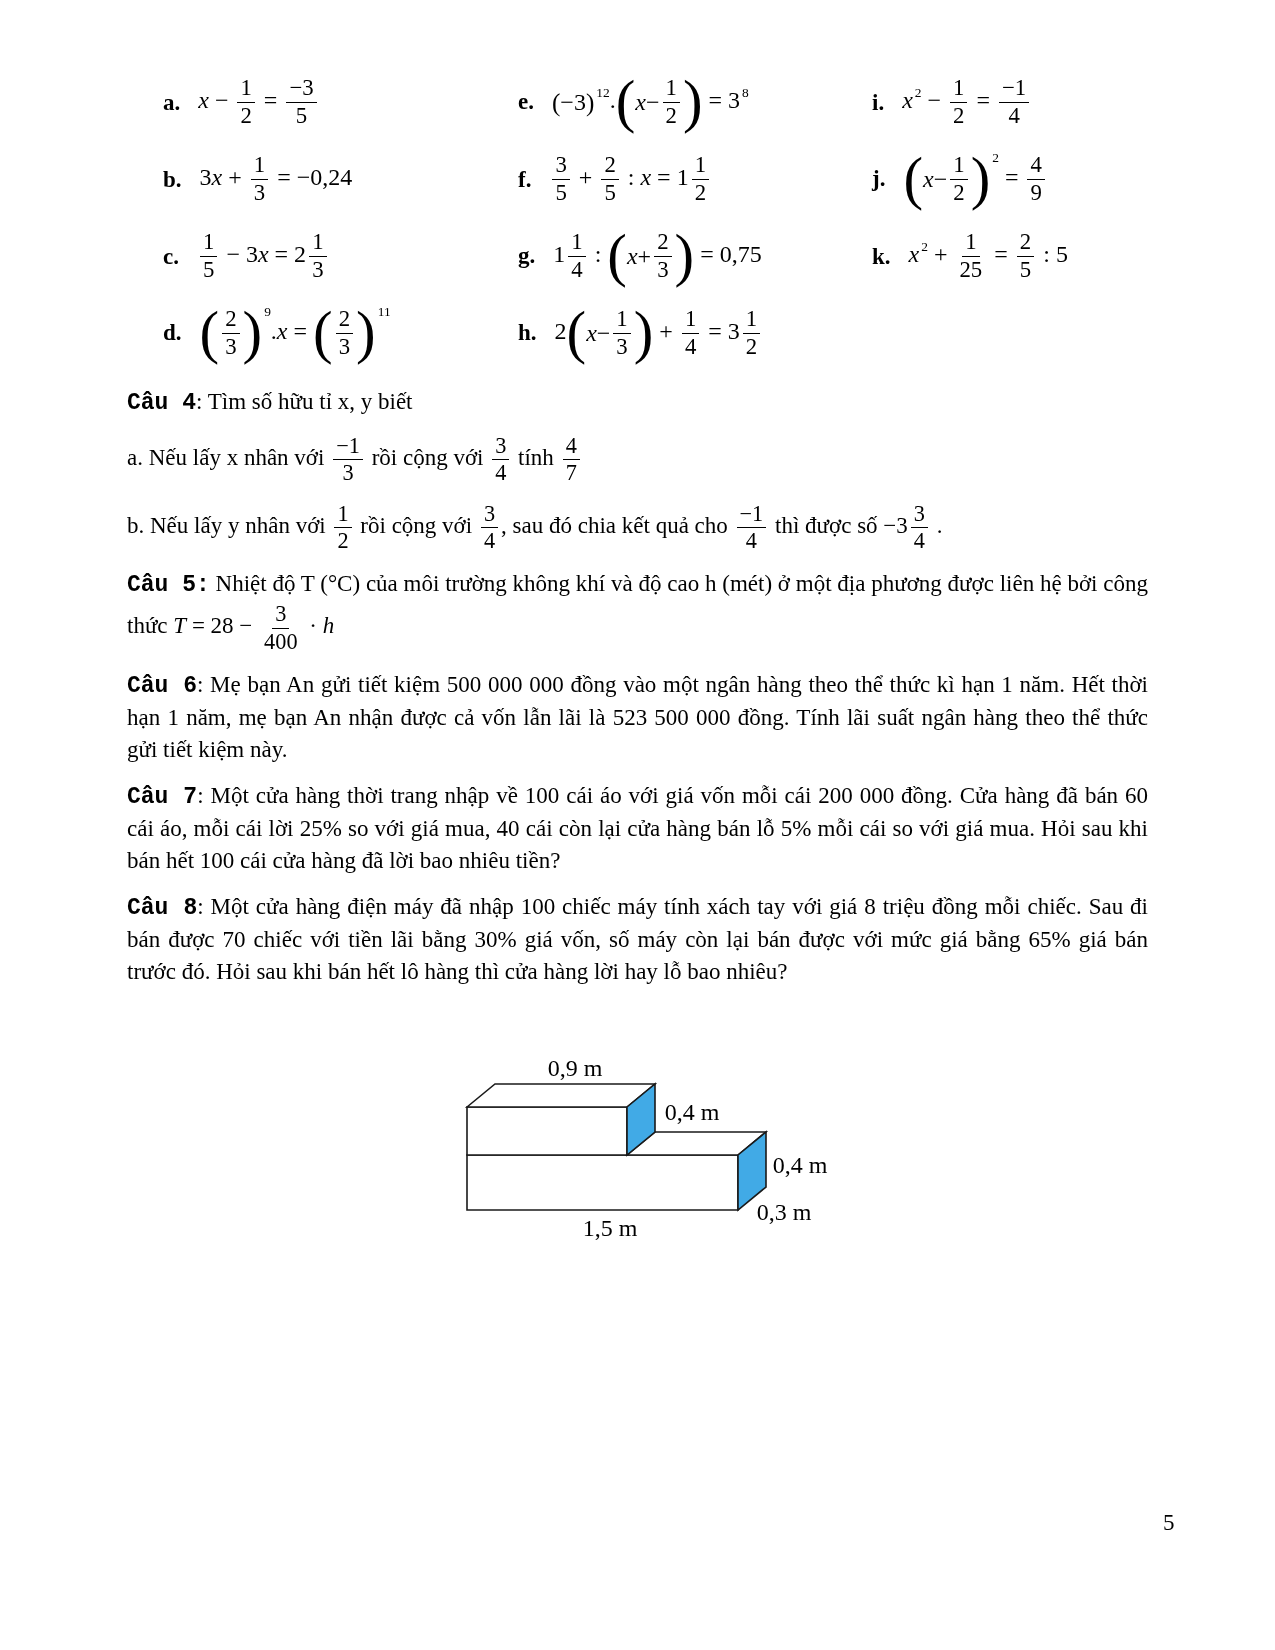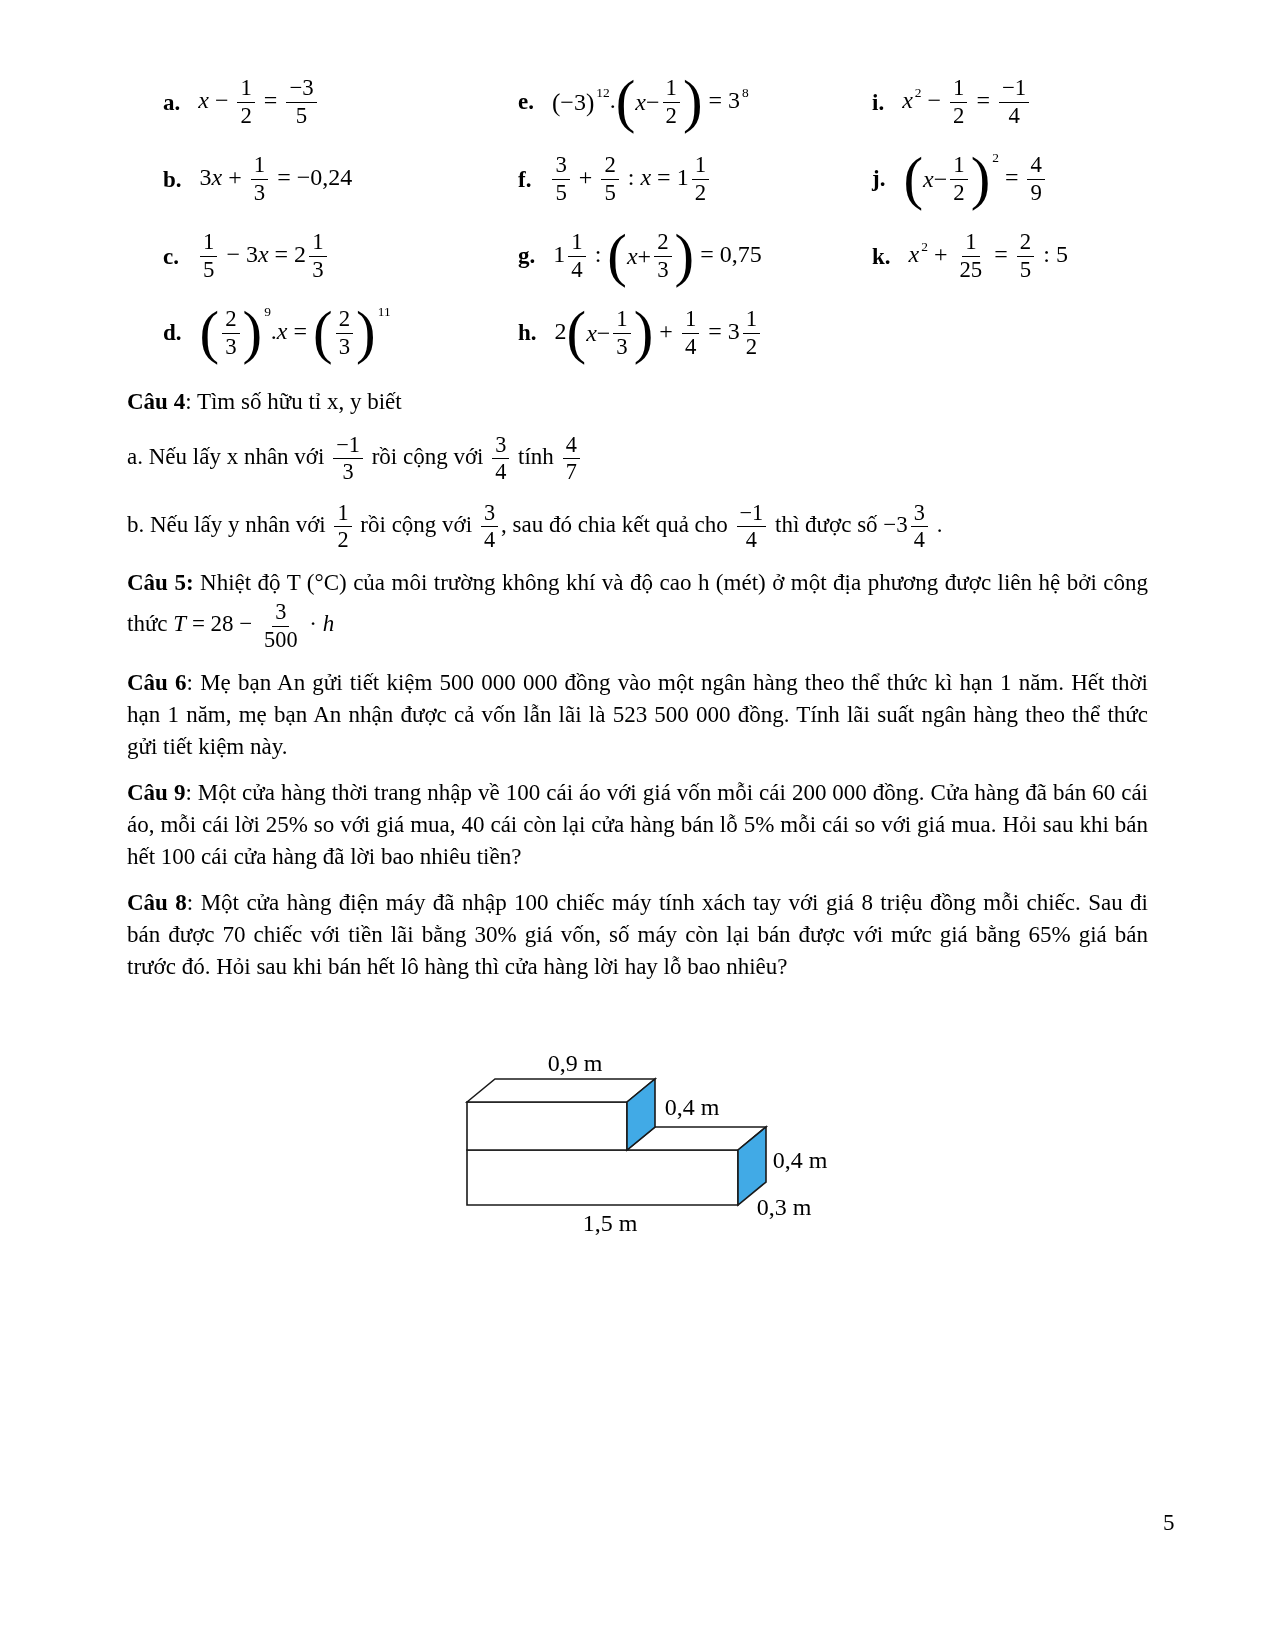--- a/index.html
+++ b/index.html
@@ -18,21 +18,21 @@
     margin-top:64px;
     padding-left:36px;
     font-size:24px;
   }
   .eq-cell { display:flex; align-items:center; white-space:nowrap; }
   .eq-label { font-weight:bold; margin-right:18px; font-size:23px; }
 
   
   .mr { font-style:normal; }
   .mi { font-style:italic; }
-  .mb { font-weight:bold; }
+  .mb { font-weight:bold;font-family:Liberation Mono, monospace; }
   .frac {
     display:inline-flex; flex-direction:column; align-items:center;
     vertical-align:middle; margin:0 3px; line-height:1.18; font-size:0.95em;
     text-align:center;
   }
   .frac .num { border-bottom:1.5px solid #000; padding:0 3px; display:block; }
   .frac .den { padding:0 3px; display:block; }
   .pgroup { display:inline-flex; align-items:center; vertical-align:middle; }
   .pglyph { line-height:1; font-weight:300; }
   .pg-big { font-size:2.45em; transform:scaleY(1.02); }
@@ -245,24 +245,24 @@
           <span class="den">4</span>
         </span><span class="mr">, sau đó chia kết quả cho </span><span class="frac">
           <span class="num">−1</span>
           <span class="den">4</span>
         </span><span class="mr"> thì được số −3</span><span class="frac">
           <span class="num">3</span>
           <span class="den">4</span>
         </span><span class="mr"> .</span></p>
       <p class="qpar"><span class="mb">Câu 5:</span><span class="mr"> Nhiệt độ T (°C) của môi trường không khí và độ cao h (mét) ở một địa phương được liên hệ bởi công thức </span><span class="mi">T</span><span class="mr"> = 28 − </span><span class="frac">
           <span class="num">3</span>
-          <span class="den">500</span>
+          <span class="den">400</span>
         </span><span class="mr"> · </span><span class="mi">h</span></p>
       <p class="qpar"><span class="mb">Câu 6</span><span class="mr">: Mẹ bạn An gửi tiết kiệm 500 000 000 đồng vào một ngân hàng theo thể thức kì hạn 1 năm. Hết thời hạn 1 năm, mẹ bạn An nhận được cả vốn lẫn lãi là 523 500 000 đồng. Tính lãi suất ngân hàng theo thể thức gửi tiết kiệm này.</span></p>
-      <p class="qpar"><span class="mb">Câu 9</span><span class="mr">: Một cửa hàng thời trang nhập về 100 cái áo với giá vốn mỗi cái 200 000 đồng. Cửa hàng đã bán 60 cái áo, mỗi cái lời 25% so với giá mua, 40 cái còn lại cửa hàng bán lỗ 5% mỗi cái so với giá mua. Hỏi sau khi bán hết 100 cái cửa hàng đã lời bao nhiêu tiền?</span></p>
+      <p class="qpar"><span class="mb">Câu 7</span><span class="mr">: Một cửa hàng thời trang nhập về 100 cái áo với giá vốn mỗi cái 200 000 đồng. Cửa hàng đã bán 60 cái áo, mỗi cái lời 25% so với giá mua, 40 cái còn lại cửa hàng bán lỗ 5% mỗi cái so với giá mua. Hỏi sau khi bán hết 100 cái cửa hàng đã lời bao nhiêu tiền?</span></p>
       <p class="qpar"><span class="mb">Câu 8</span><span class="mr">: Một cửa hàng điện máy đã nhập 100 chiếc máy tính xách tay với giá 8 triệu đồng mỗi chiếc. Sau đi bán được 70 chiếc với tiền lãi bằng 30% giá vốn, số máy còn lại bán được với mức giá bằng 65% giá bán trước đó. Hỏi sau khi bán hết lô hàng thì cửa hàng lời hay lỗ bao nhiêu?</span></p>
     </div>
 
   <div class="figure-wrap">
     <svg width="404" height="236" viewBox="0 0 404 236" xmlns="http://www.w3.org/2000/svg">
 
       <polygon points="30,141 301,141 301,196 30,196" fill="#ffffff" stroke="#1a1a1a" stroke-width="1.6"></polygon>
       <polygon points="190,141 218,118 329,118 301,141" fill="#ffffff" stroke="#1a1a1a" stroke-width="1.6"></polygon>
       <polygon class="blue-face" points="301,141 329,118 329,173 301,196" fill="#41aae6" stroke="#1a1a1a" stroke-width="1.6"></polygon>
 

